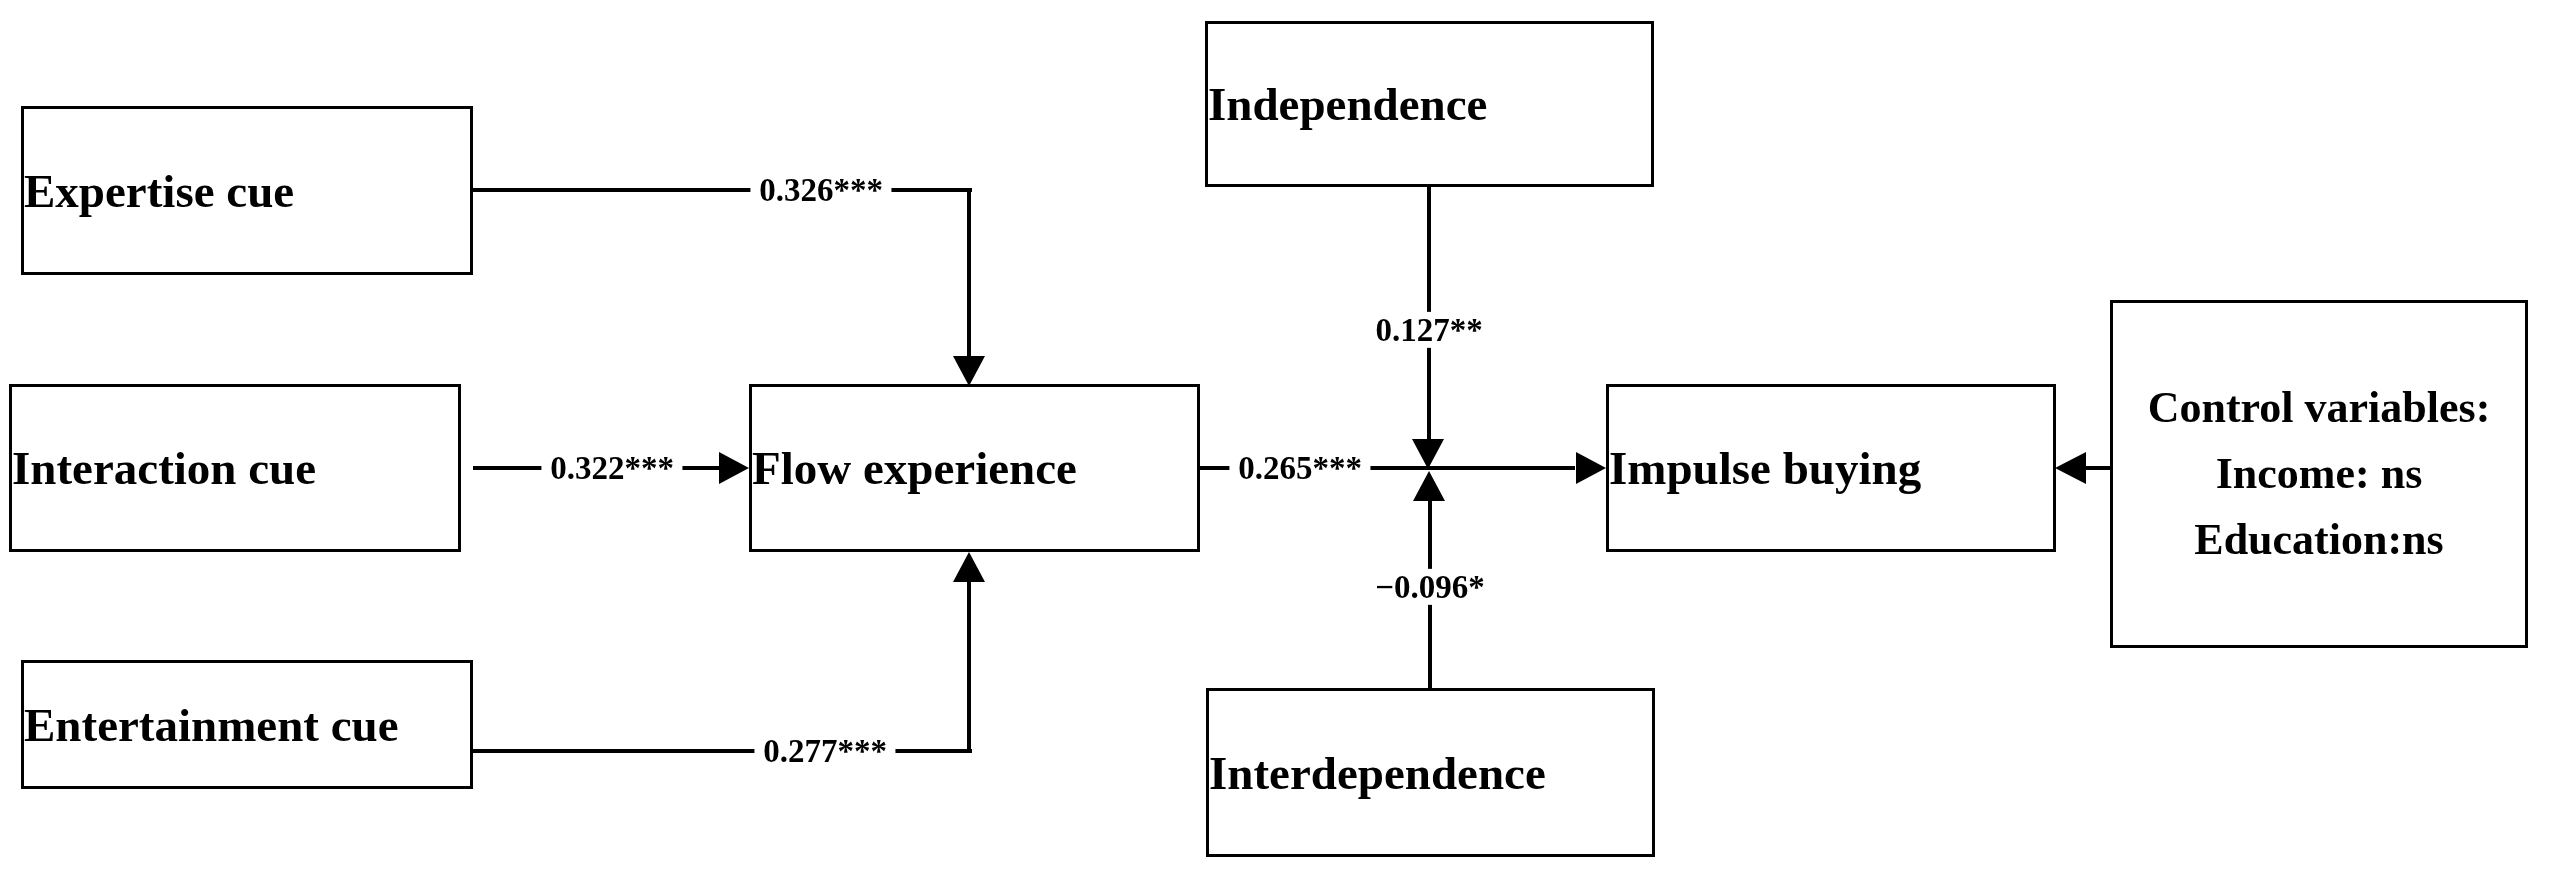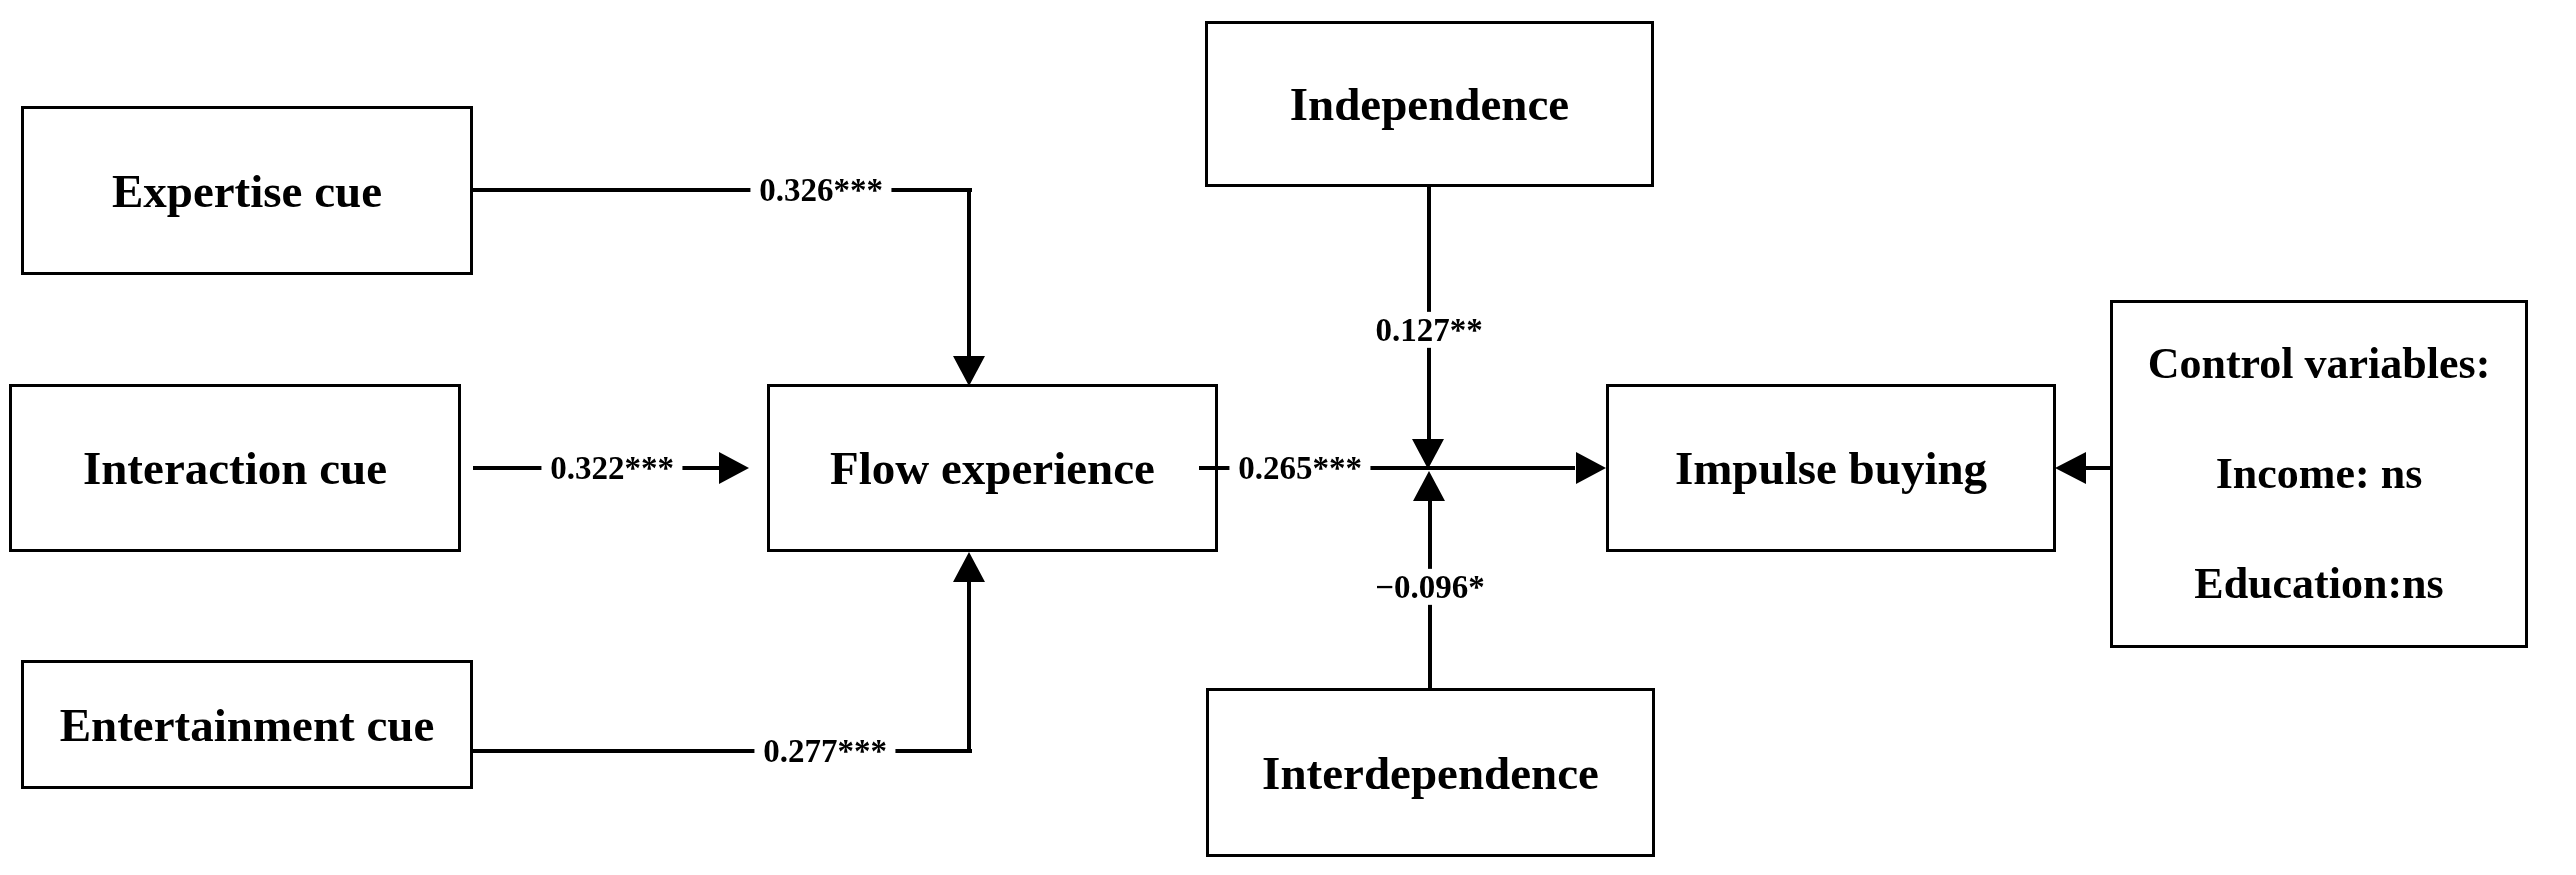--- a/index.html
+++ b/index.html
@@ -15,21 +15,21 @@
     font-family: "Liberation Serif", "DejaVu Serif", serif;
     color: #000000;
     overflow: hidden;
   }
   .box {
     position: absolute;
     border: 3.5px solid #000000;
     background: #ffffff;
     display: flex;
     align-items: center;
-    justify-content: center;
+    justify-content: flex-start;
     font-weight: 700;
     font-size: 47px;
     text-align: center;
     box-sizing: border-box;
     white-space: nowrap;
   }
   .hline, .vline {
     position: absolute;
     background: #000000;
   }
@@ -96,37 +96,37 @@
   </div>
 
   <div class="box" style="left:9px; top:384px; width:452px; height:168px;">
     <span>Interaction cue</span>
   </div>
 
   <div class="box" style="left:21px; top:660px; width:452px; height:129px;">
     <span>Entertainment cue</span>
   </div>
 
-  <div class="box" style="left:767px; top:384px; width:451px; height:168px;">
+  <div class="box" style="left:749px; top:384px; width:451px; height:168px;">
     <span>Flow experience</span>
   </div>
 
   <div class="box" style="left:1205px; top:21px; width:449px; height:166px;">
     <span>Independence</span>
   </div>
 
   <div class="box" style="left:1206px; top:688px; width:449px; height:169px;">
     <span>Interdependence</span>
   </div>
 
   <div class="box" style="left:1606px; top:384px; width:450px; height:168px;">
     <span>Impulse buying</span>
   </div>
 
-  <div class="control-box" style="left:2110px; top:300px; width:418px; height:348px;gap:44px;">
+  <div class="control-box" style="left:2110px; top:300px; width:418px; height:348px;">
     <div>Control variables:</div>
     <div>Income: ns</div>
     <div>Education:ns</div>
   </div>
 
   <div class="hline" style="left:473px; top:188px; width:499px;"></div>
   <div class="vline" style="left:967px; top:188px; height:169px;"></div>
   <div class="arrow down" style="left:953px; top:356px;"></div>
 
   <div class="hline" style="left:473px; top:466px; width:246px;"></div>

